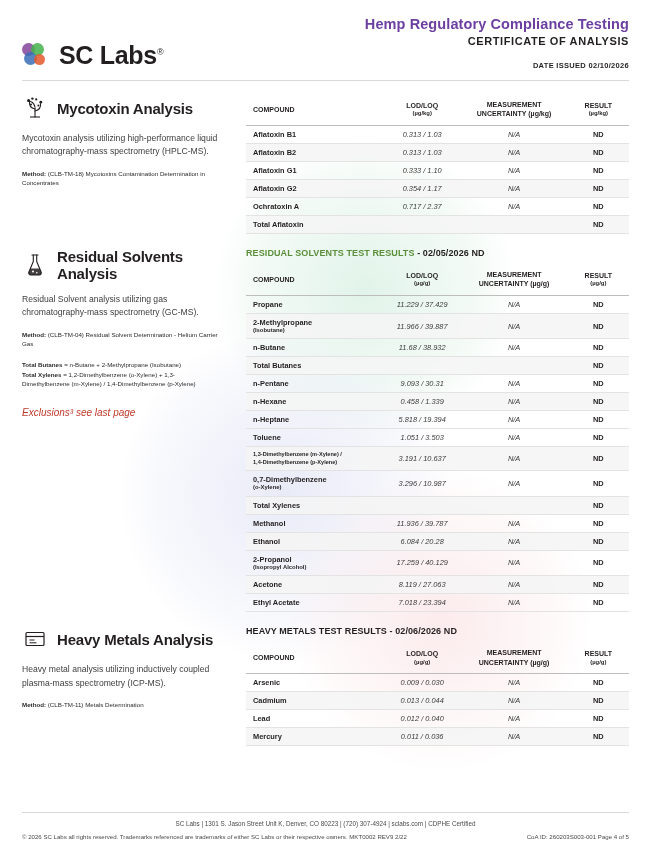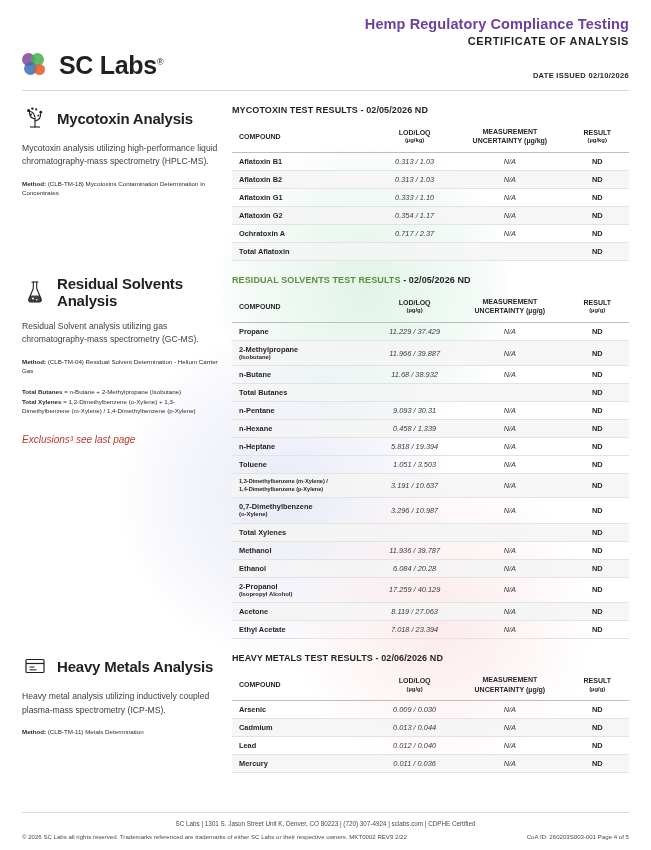--- a/index.html
+++ b/index.html
@@ -73,28 +73,28 @@
     font-size: 11px;
     font-weight: bold;
     letter-spacing: .6px;
     margin-top: 3px;
     color: #231f20;
   }
   .hdr-date {
     font-size: 7.5px;
     font-weight: bold;
     letter-spacing: .3px;
-    margin-top: 24px;
+    margin-top: 14px;
     color: #231f20;
   }
 
   .rule { border-top: 1px solid #d9d9d9; margin: 10px 0 0 0; }
 
   
-  .section { display: flex; gap: 14px; padding-top: 14px; }
+  .section { display: flex; gap: 28px; padding-top: 14px; }
   .left-col { width: 196px; flex: 0 0 196px; }
   .right-col { flex: 1 1 auto; }
 
   .sec-head { display: flex; align-items: center; gap: 9px; }
   .sec-title { font-size: 15px; font-weight: bold; letter-spacing: -.2px; }
   .sec-icon { width: 26px; height: 26px; flex: 0 0 26px; }
 
   .sec-desc {
     font-size: 8.6px;
     line-height: 1.55;
@@ -244,25 +244,20 @@
             </g>
             <path d="M8 22 H18" stroke="#231f20" stroke-width="1.1" fill="none"></path>
           </svg>
         </span>
         <span class="sec-title">Mycotoxin Analysis</span>
       </div>
       <div class="sec-desc">Mycotoxin analysis utilizing high-performance liquid chromatography-mass spectrometry (HPLC-MS).</div>
       <div class="sec-method"><b>Method:</b> <span>(CLB-TM-18) Mycotoxins Contamination Determination in Concentrates</span></div>
     </div>
     <div class="right-col">
-      <div class="tbl-title">
-        <span>MYCOTOXIN TEST RESULTS</span>
-        <span class="muted">- 02/05/2026</span>
-        <span class="muted">ND</span>
-      </div>
       <table class="results">
         <colgroup>
             <col class="col-compound">
             <col class="col-lod">
             <col class="col-unc">
             <col class="col-result">
           </colgroup>
         <thead>
           <tr>
             <th class="c-compound">COMPOUND</th>

